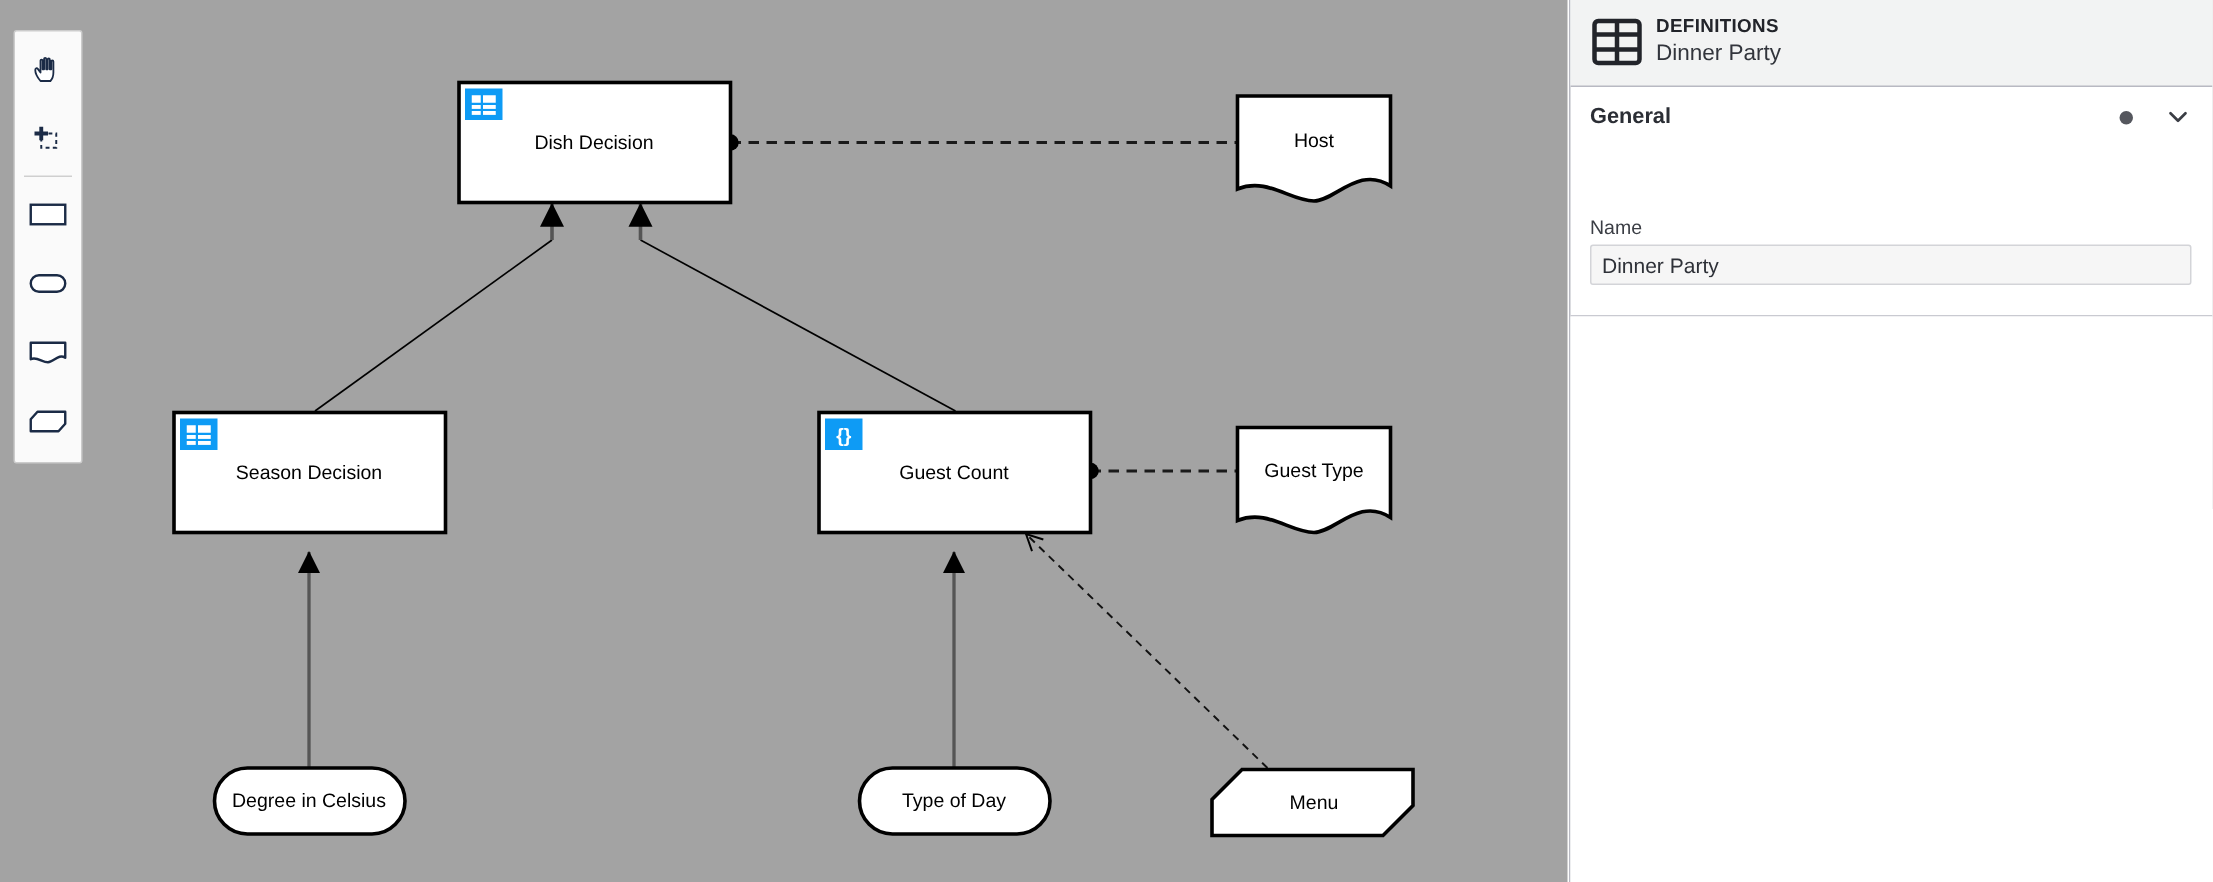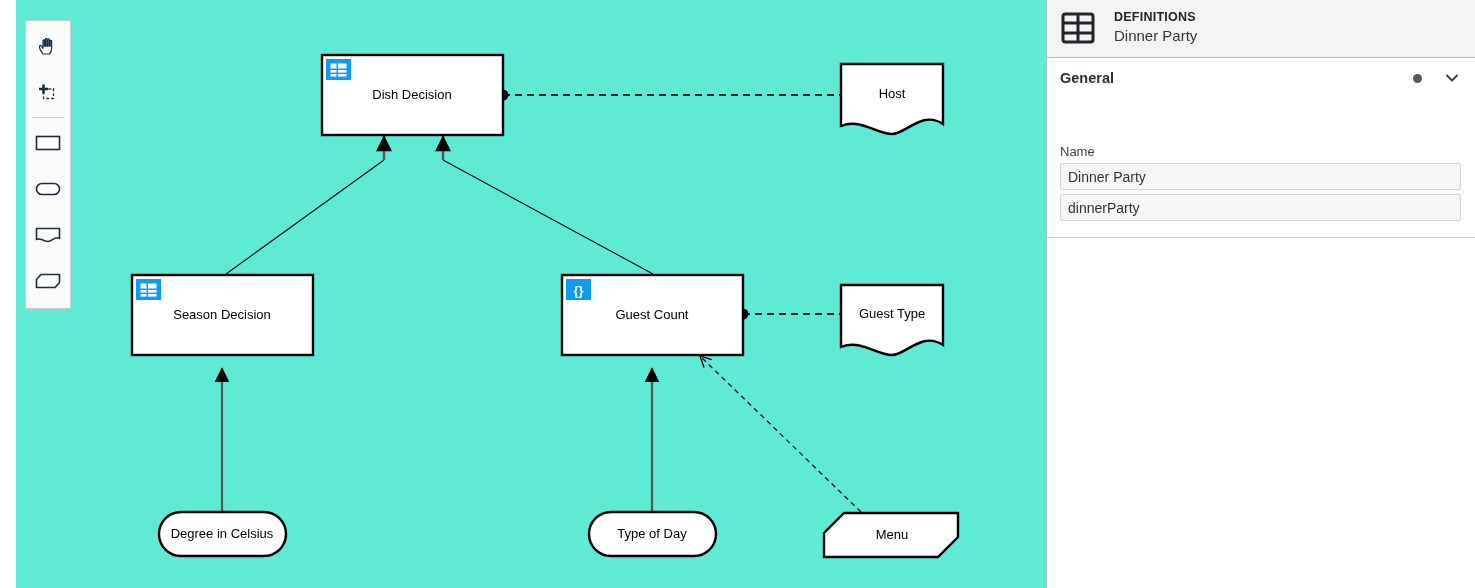--- a/index.html
+++ b/index.html
@@ -7,23 +7,23 @@
     margin: 0; padding: 0;
     width: 1475px; height: 588px;
     overflow: hidden;
     background: #ffffff;
     font-family: "Liberation Sans", sans-serif;
   }
   #app { position: relative; width: 1475px; height: 588px; }
 
   
   #canvas {
-    position: absolute; left: 16px; top: 0;
+    position: absolute; left: 0; top: 0;
     width: 1045px; height: 588px;
-    background: #5eead4;
+    background: #a3a3a3;
     overflow: hidden;
   }
   #dmn-svg { position: absolute; left: 0; top: 0; width: 1045px; height: 588px; }
 
   
   #palette {
     position: absolute; left: 9px; top: 20px;
     width: 46px;
     background: #fafafa;
     border: 1px solid #cccccc;
@@ -44,21 +44,21 @@
   
   #props {
     position: absolute; left: 1046px; top: 0;
     width: 429px; height: 588px;
     background: #ffffff;
     border-left: 1px solid #b8b9c2;
     display: flex; flex-direction: column;
   }
   #props-header {
     display: flex; align-items: center;
-    gap: 19px;
+    gap: 9px;
     padding: 10px 14px 11px 14px;
     background: #f2f3f3;
     border-bottom: 1px solid #b8b9c2;
     height: 58px;
   }
   #props-header .hdr-text { line-height: 1.25; }
   .hdr-kind {
     font-size: 12.5px; font-weight: bold; color: #22242a;
     letter-spacing: 0.25px;
   }
@@ -296,20 +296,19 @@
           <path d="M4 6.5 L9 11.5 L14 6.5" fill="none" stroke="#3b3e45" stroke-width="1.8" stroke-linecap="round" stroke-linejoin="round"></path>
         </svg>
       </div>
 
       <div class="field">
         <label class="field-label">Name</label>
         <input class="field-input" type="text" value="Dinner Party" style="">
       </div>
 
       <div class="field">
-        <input class="field-input" type="text" value="dinnerParty" style="">
       </div>
     </div>
 
     <div id="props-body"></div>
   </div>
 
 </div>
 
 </body></html>

